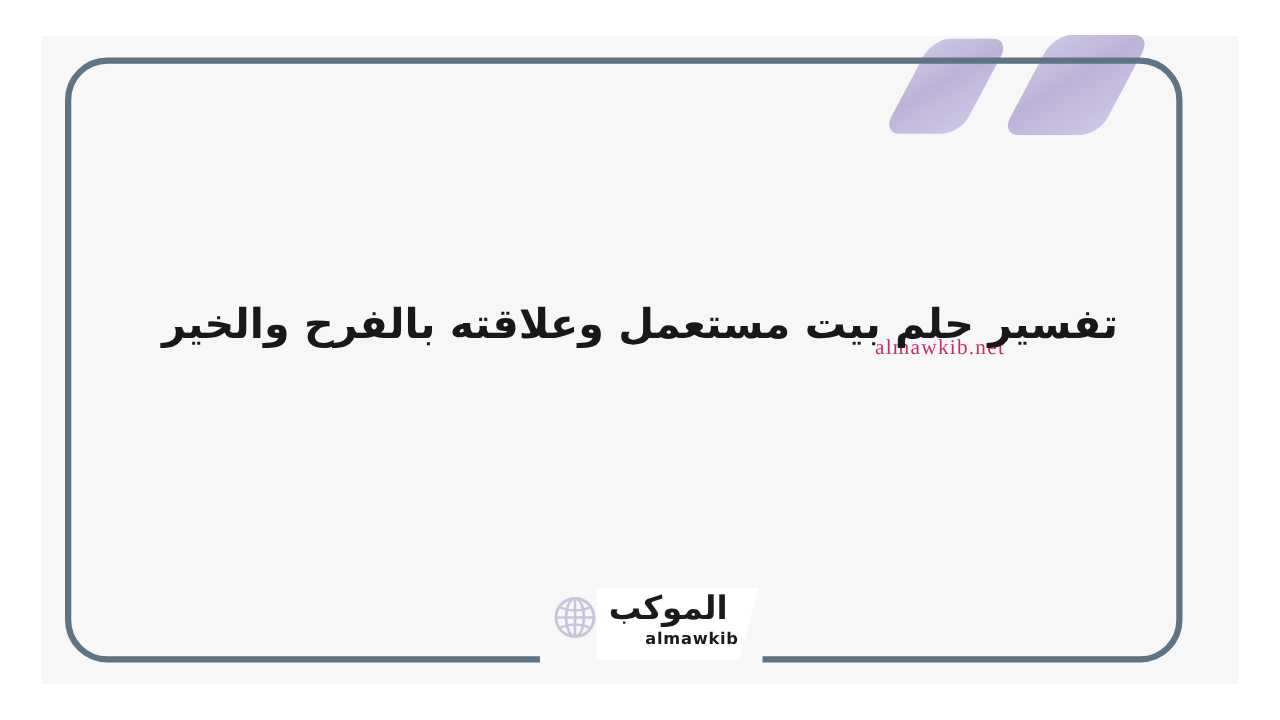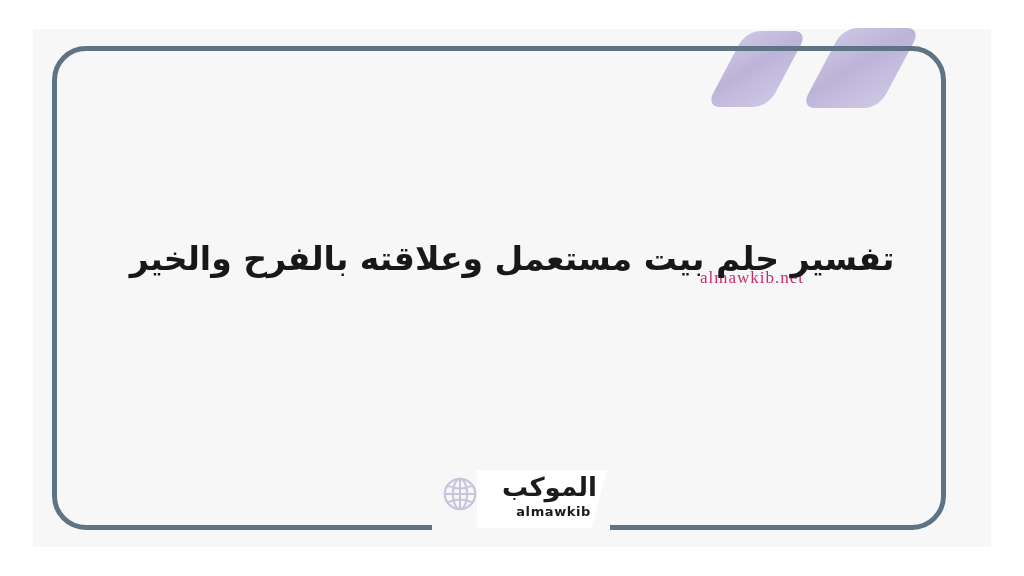--- a/index.html
+++ b/index.html
@@ -129,21 +129,21 @@
     left: 0px;
     top: 5px;
     width: 38px;
     height: 38px;
   }
   .logo-ar {
     position: absolute;
     left: 46px;
     top: 1px;
     width: 110px;
-    text-align: right;
+    text-align: left;
     direction: rtl;
     font-family: "DejaVu Sans", sans-serif;
     font-size: 26px;
     font-weight: bold;
     color: #1b1b1f;
     line-height: 32px;
   }
   .logo-latin {
     position: absolute;
     left: 40px;

